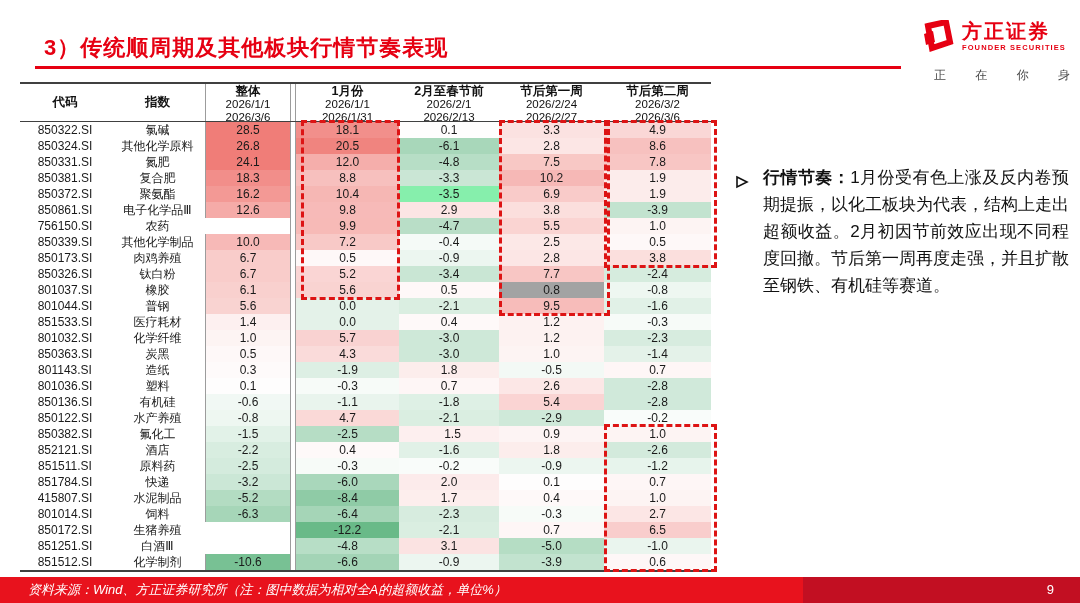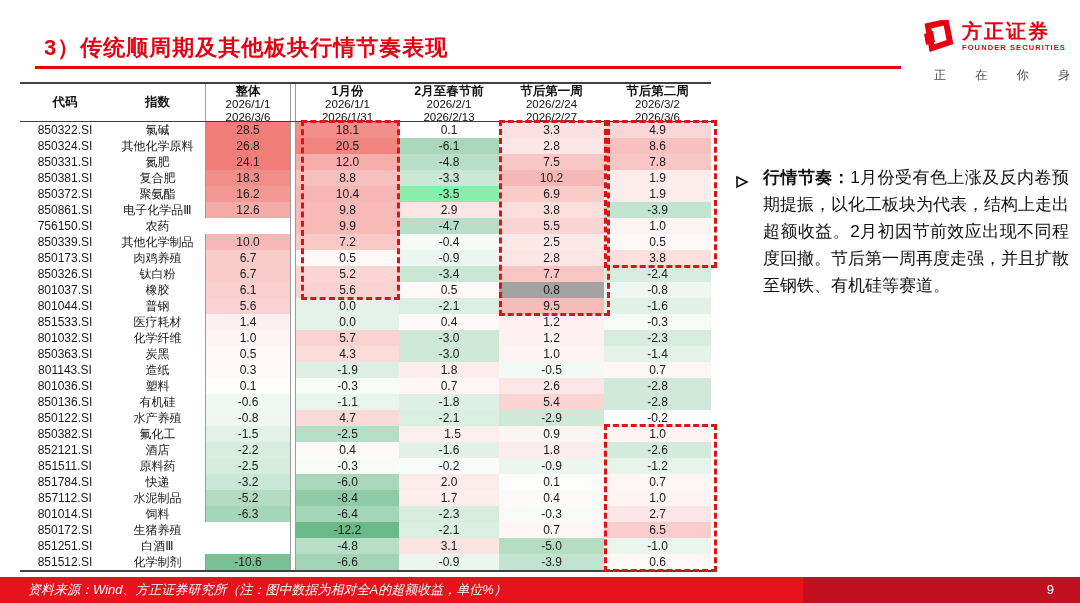--- a/index.html
+++ b/index.html
@@ -326,21 +326,21 @@
           <div class="t-cell" style="width: 90px;">851784.SI</div>
           <div class="t-cell" style="width: 95px;">快递</div>
           <div class="t-cell bl" style="width: 85px; background: rgb(203, 231, 214);">-3.2</div>
           <div class="sep"></div>
           <div class="t-cell" style="width: 103px; background: rgb(169, 215, 187);">-6.0</div>
           <div class="t-cell" style="width: 100px; background: rgb(252, 235, 235);">2.0</div>
           <div class="t-cell" style="width: 105px; background: rgb(254, 253, 253);">0.1</div>
           <div class="t-cell" style="width: 107px; background: rgb(254, 246, 246);">0.7</div>
         </div>
         <div class="t-row">
-          <div class="t-cell" style="width: 90px;">857112.SI</div>
+          <div class="t-cell" style="width: 90px;">415807.SI</div>
           <div class="t-cell" style="width: 95px;">水泥制品</div>
           <div class="t-cell bl" style="width: 85px; background: rgb(179, 220, 194);">-5.2</div>
           <div class="sep"></div>
           <div class="t-cell" style="width: 103px; background: rgb(143, 203, 166);">-8.4</div>
           <div class="t-cell" style="width: 100px; background: rgb(253, 238, 237);">1.7</div>
           <div class="t-cell" style="width: 105px; background: rgb(254, 249, 249);">0.4</div>
           <div class="t-cell" style="width: 107px; background: rgb(253, 244, 243);">1.0</div>
         </div>
         <div class="t-row">
           <div class="t-cell" style="width: 90px;">801014.SI</div>

